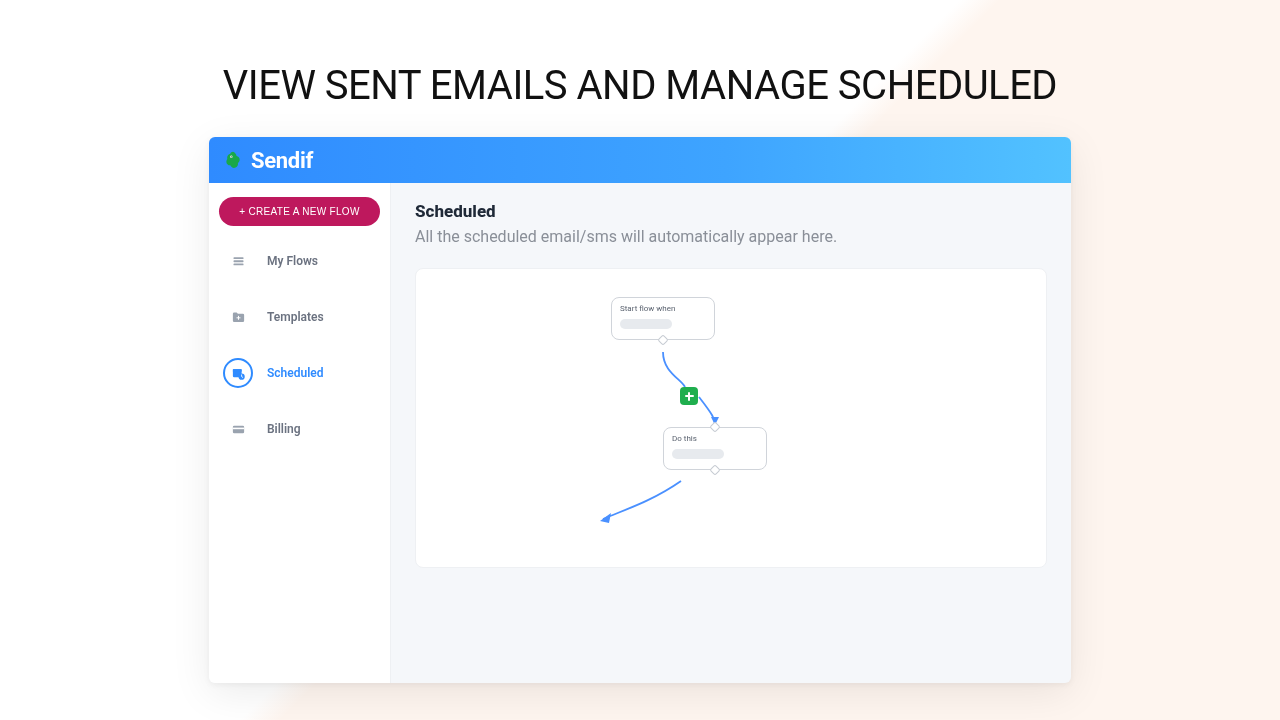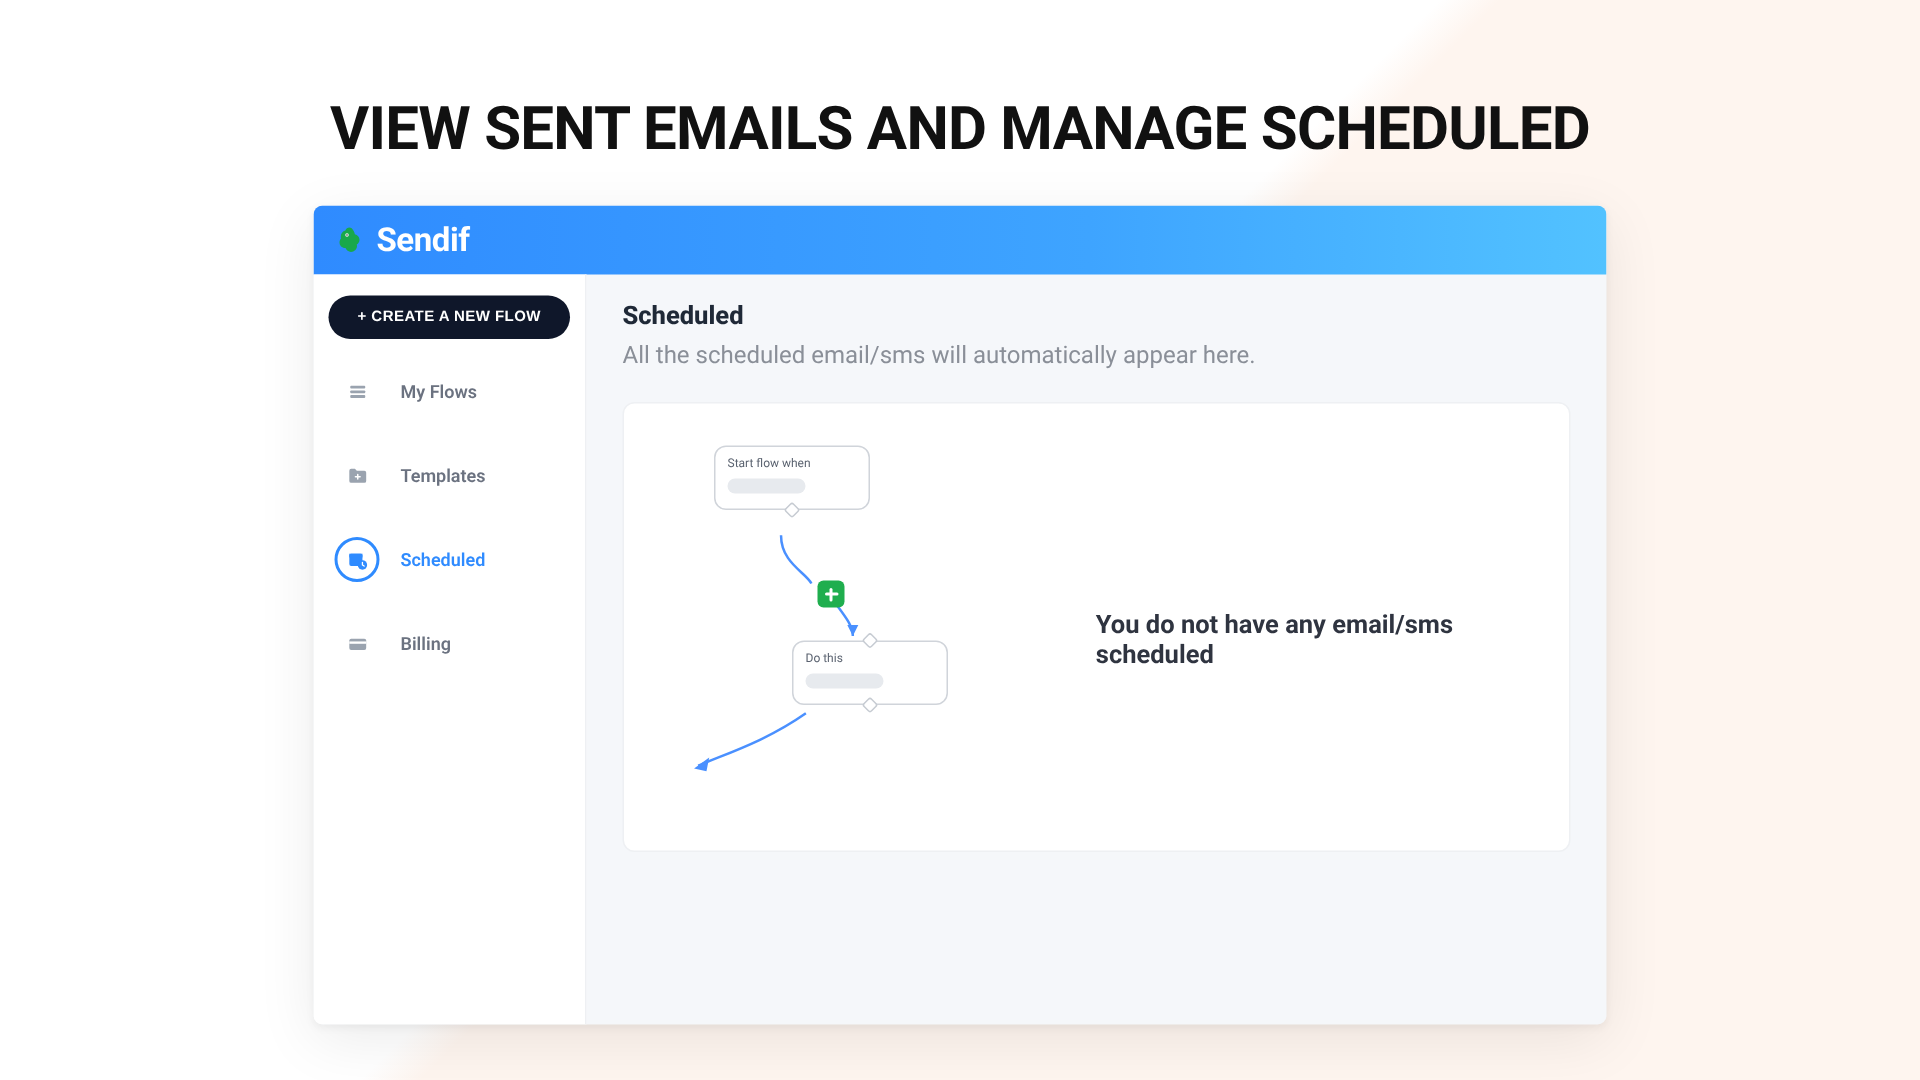--- a/index.html
+++ b/index.html
@@ -6,21 +6,21 @@
   html, body { width: 1280px; height: 720px; font-family: -apple-system, BlinkMacSystemFont, "Segoe UI", Roboto, Helvetica, Arial, sans-serif; }
   body {
     background:
       linear-gradient(135deg, #ffffff 0%, #ffffff 48%, #fef5ef 50%, #fef5ef 100%);
     position: relative;
     overflow: hidden;
   }
   
   .headline {
     text-align: center;
-    font-weight: 700;
+    font-weight: 400;
     font-size: 40px;
     letter-spacing: -0.5px;
     color: #111;
     padding: 62px 40px 28px;
   }
 
   
   .app {
     width: 862px;
     margin: 0 auto;
@@ -56,26 +56,26 @@
 
   
   .sidebar {
     width: 182px;
     background: #fff;
     padding: 14px 10px 20px;
     border-right: 1px solid #eef0f3;
   }
   .new-flow-btn {
     width: 100%;
-    background: #0f172a;
+    background: #be185d;
     color: #fff;
     border: none;
     border-radius: 18px;
     font-size: 10px;
-    font-weight: 700;
+    font-weight: 400;
     letter-spacing: .3px;
     padding: 9px 0;
     cursor: pointer;
   }
   .nav {
     margin-top: 20px;
     display: flex;
     flex-direction: column;
     gap: 26px;
   }
@@ -117,20 +117,21 @@
     color: #8a8f98;
     margin-top: 6px;
   }
   .card {
     background: #fff;
     border: 1px solid #eef0f3;
     border-radius: 8px;
     margin-top: 22px;
     padding: 28px 20px 40px;
     display: flex;
+    flex-direction: column;
     align-items: center;
   }
   .empty-msg {
     font-size: 17px;
     font-weight: 700;
     color: #2f3440;
     margin-top: 30px;
   }
 
   
@@ -292,17 +293,16 @@
 
 
           <div class="node n3">
             <div class="lbl">Do this</div>
             <div class="ph"></div>
             <span class="port top"></span>
             <span class="port bottom"></span>
           </div>
         </div>
 
-        <div class="empty-msg">You do not have any email/sms scheduled</div>
       </div>
     </main>
   </div>
 </div>
 
 </body></html>

